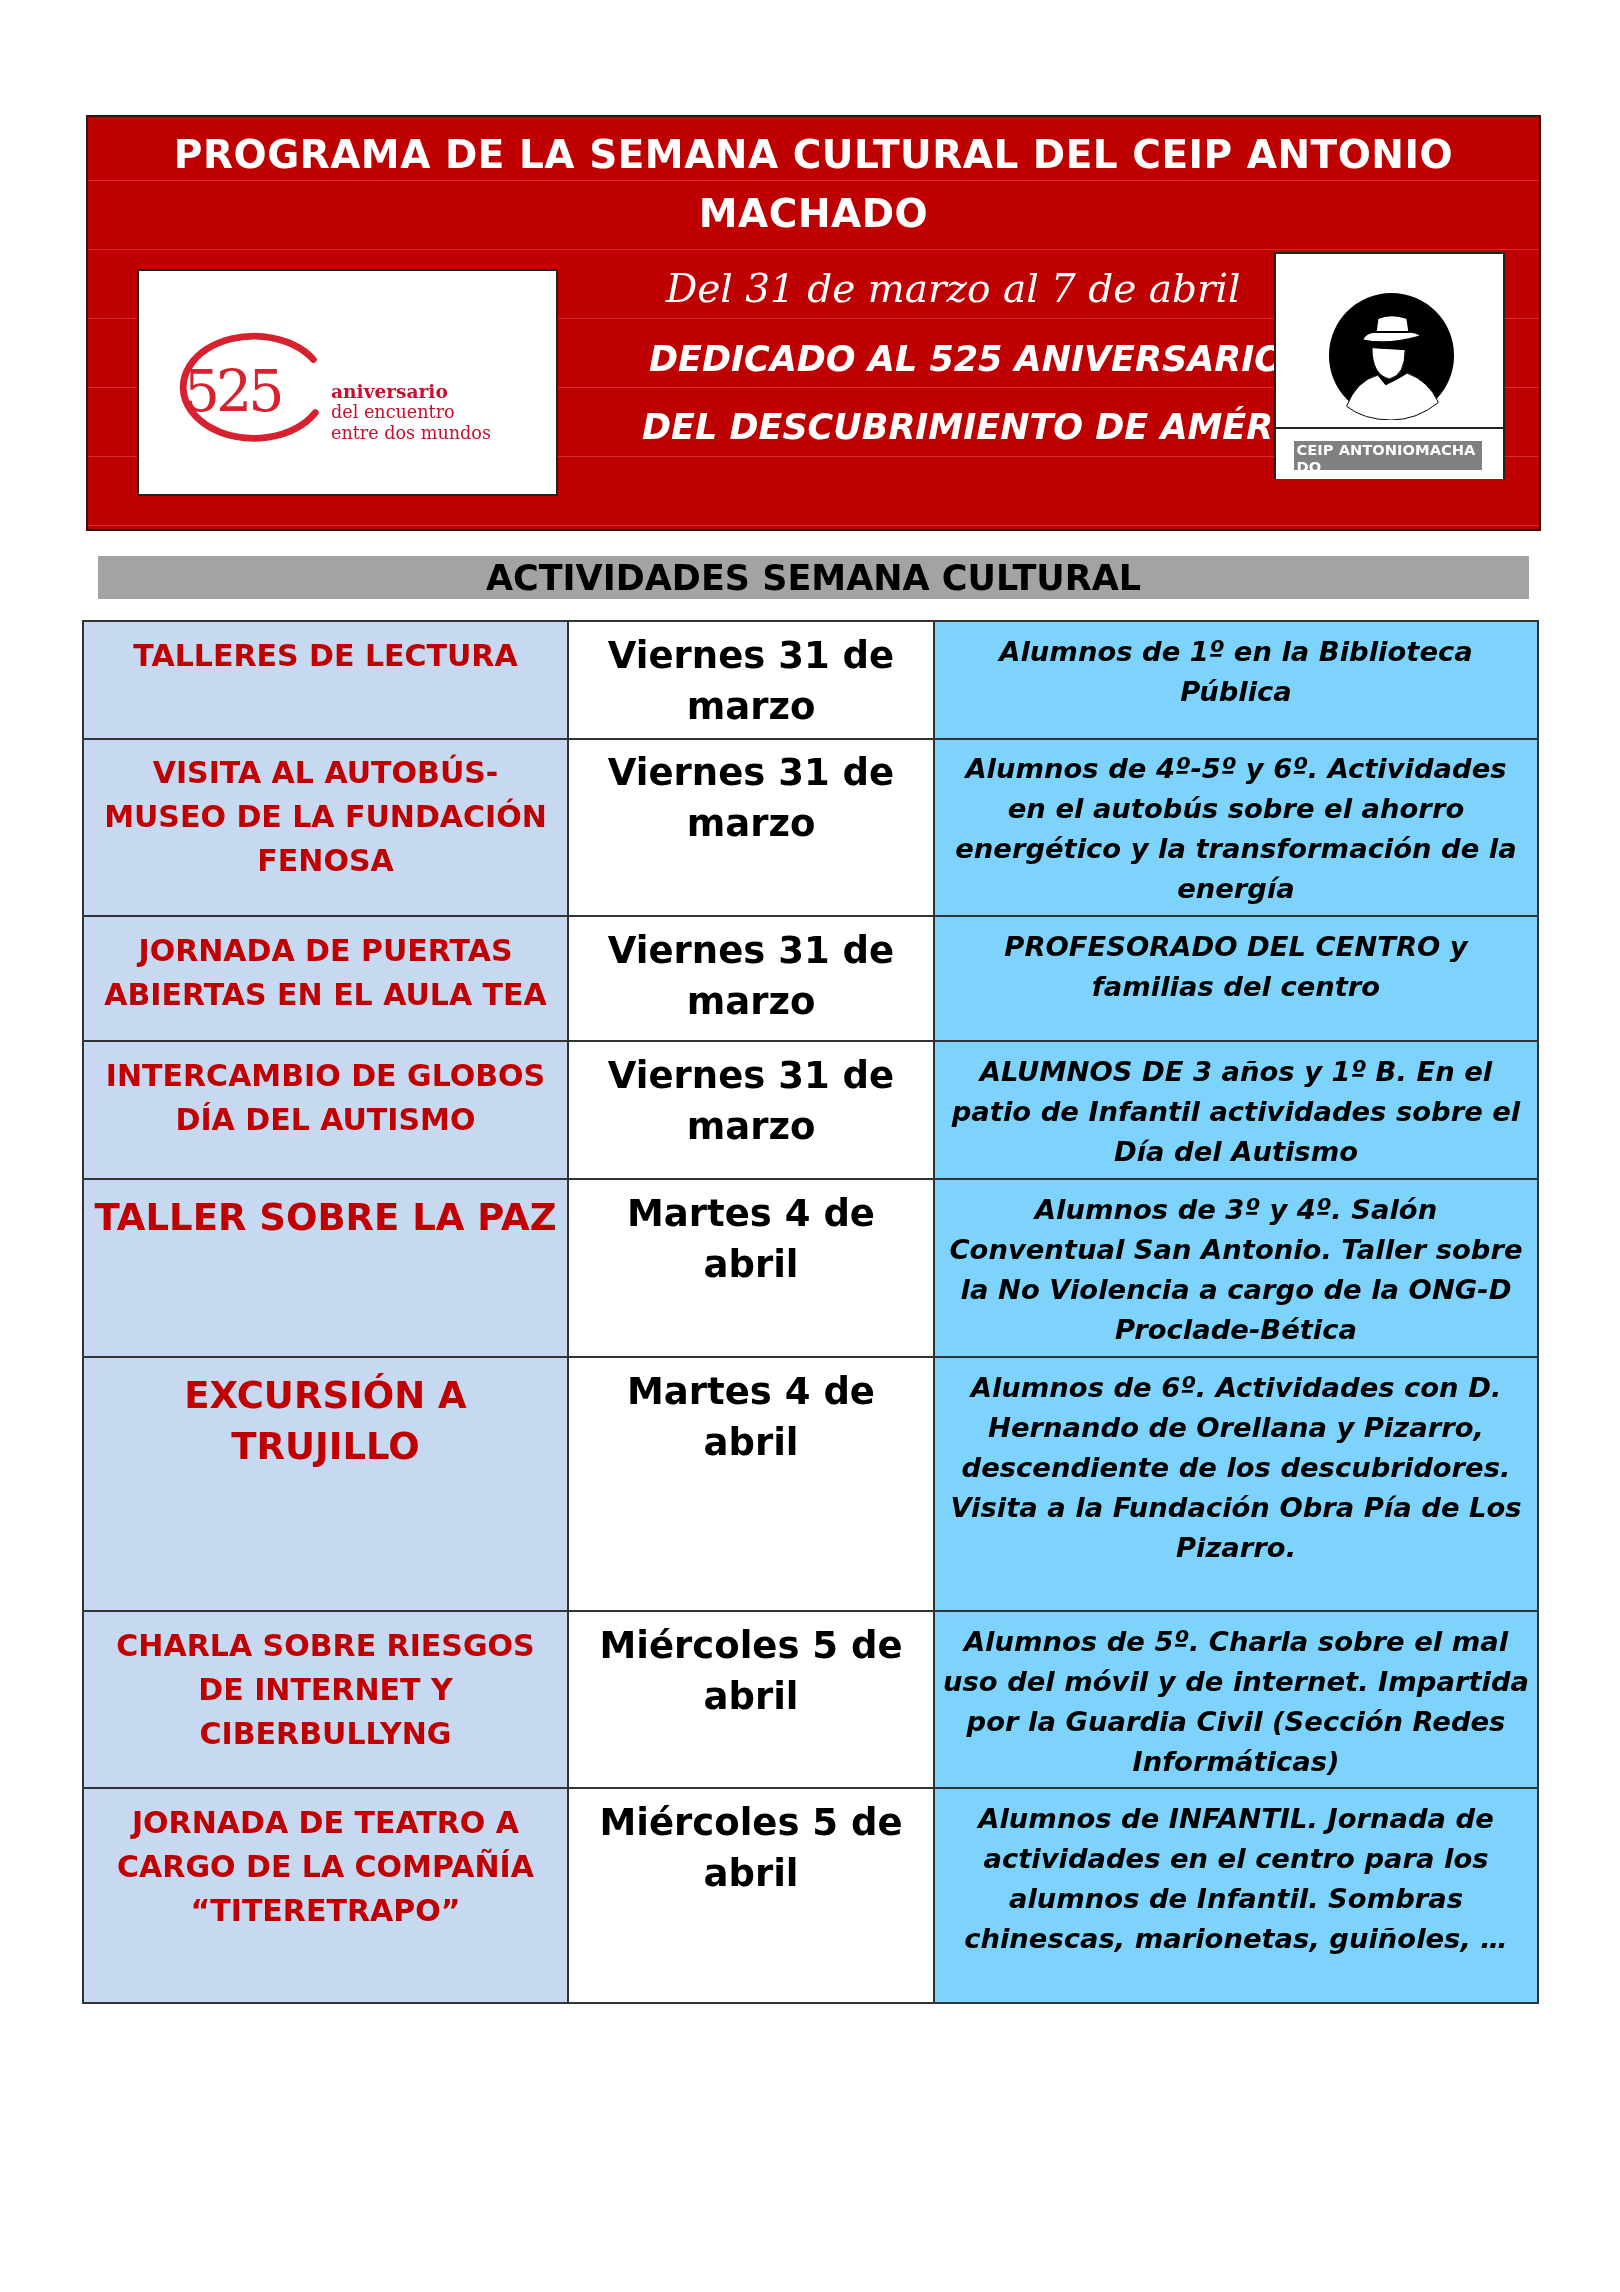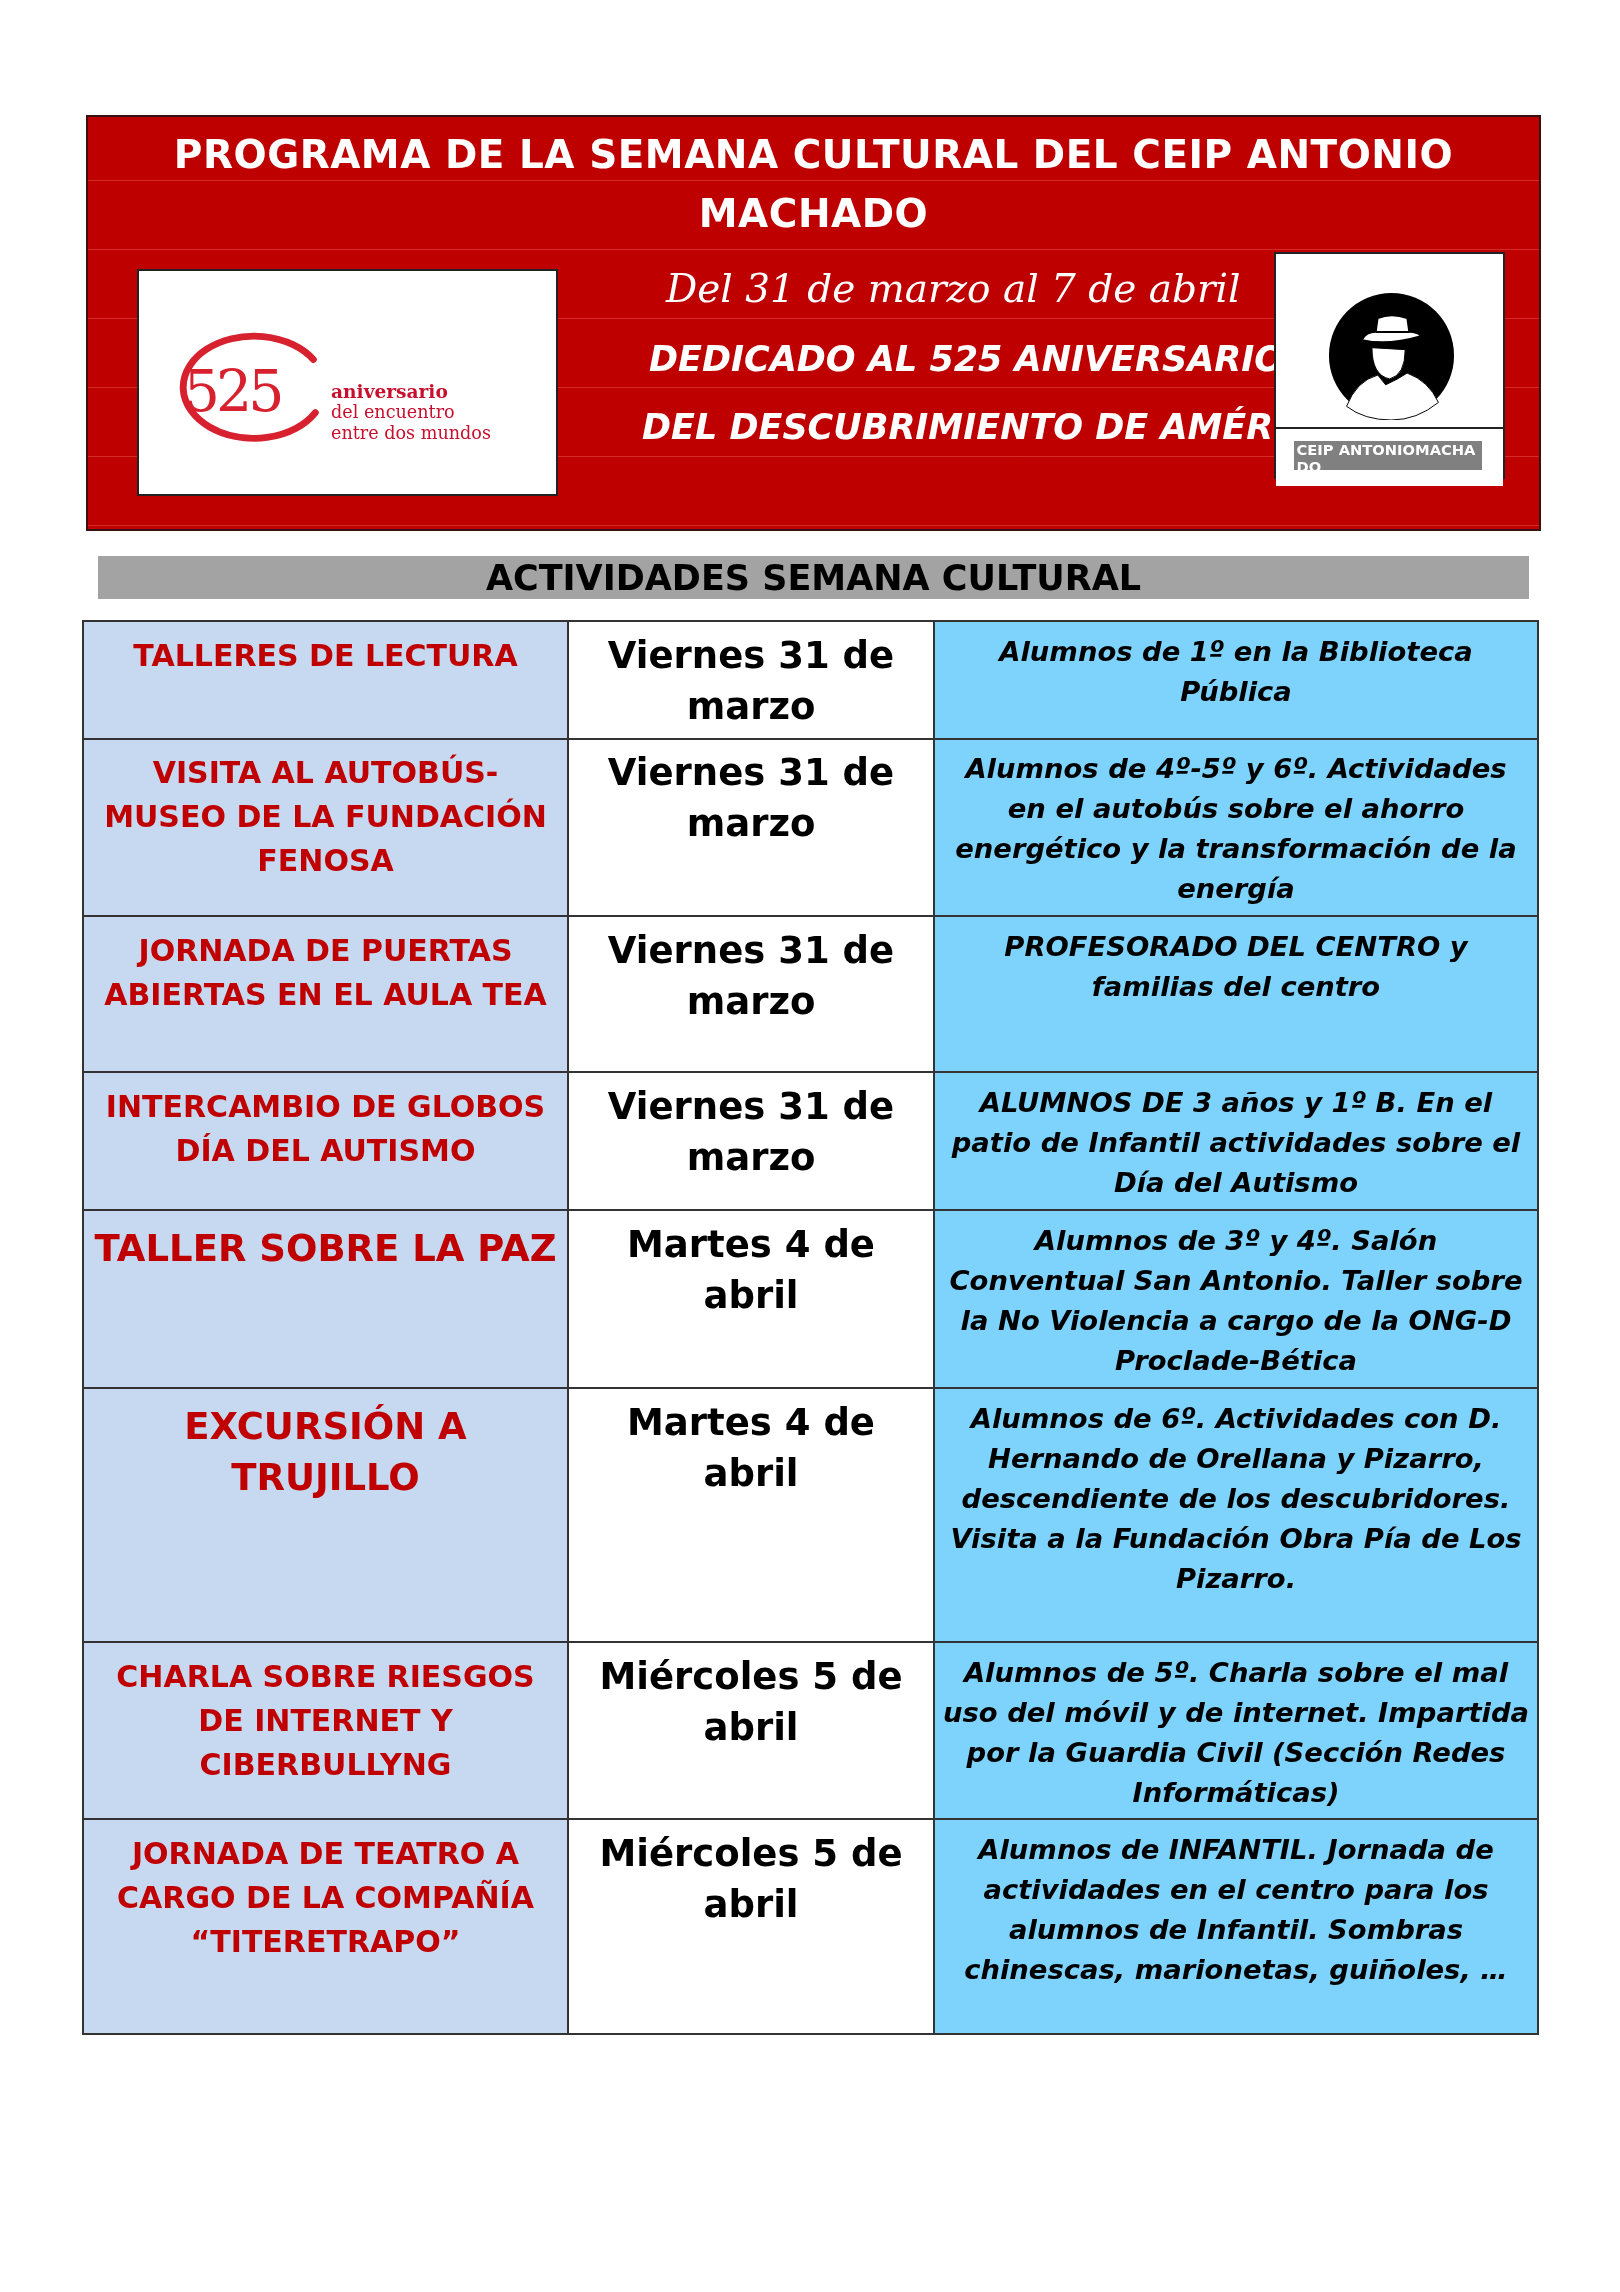--- a/index.html
+++ b/index.html
@@ -37,21 +37,21 @@
   }
   .dedic.d1 { top: 218px; left: 561px; }
   .dedic.d2 { top: 286px; }
 
   .logo-machado {
     position: absolute; left: 1186px; top: 135px; width: 231px; height: 227px;
     background: #ffffff; border: 2px solid #222; box-sizing: border-box;
   }
   .logo-machado .portrait { position: absolute; left: 51px; top: 37px; }
   .logo-machado .caption-box {
-    position: absolute; left: 0; top: 173px; width: 227px; height: 59px;
+    position: absolute; left: 0; top: 173px; width: 227px; height: 52px;
     border-top: 2px solid #222; background: #fff; box-sizing: border-box;
   }
   .logo-machado .caption {
     position: absolute; left: 17.6px; top: 11.8px; width: 188px; height: 29px;
     background: #808080; color: #ffffff; font-weight: bold; font-size: 14.7px; line-height: 17.6px;
     overflow: hidden; padding-left: 2.9px; box-sizing: border-box; word-break: break-all;
   }
 
   
   .section-bar {
@@ -121,21 +121,21 @@
     <tr style="height:114px">
       <td class="name fs-sm">TALLERES DE LECTURA</td>
       <td class="date">Viernes 31 de marzo</td>
       <td class="desc">Alumnos de 1º en la Biblioteca Pública</td>
     </tr>
     <tr style="height:173px">
       <td class="name fs-sm">VISITA AL AUTOBÚS-MUSEO DE LA FUNDACIÓN FENOSA</td>
       <td class="date">Viernes 31 de marzo</td>
       <td class="desc">Alumnos de 4º-5º y 6º. Actividades en el autobús sobre el ahorro energético y la transformación de la energía</td>
     </tr>
-    <tr style="height:156px">
+    <tr style="height:125px">
       <td class="name fs-sm">JORNADA DE PUERTAS ABIERTAS EN EL AULA TEA</td>
       <td class="date">Viernes 31 de marzo</td>
       <td class="desc">PROFESORADO DEL CENTRO y familias del centro</td>
     </tr>
     <tr style="height:108px">
       <td class="name fs-sm">INTERCAMBIO DE GLOBOS DÍA DEL AUTISMO</td>
       <td class="date">Viernes 31 de marzo</td>
       <td class="desc">ALUMNOS DE 3 años y 1º B. En el patio de Infantil actividades sobre el Día del Autismo</td>
     </tr>
     <tr style="height:173px">

